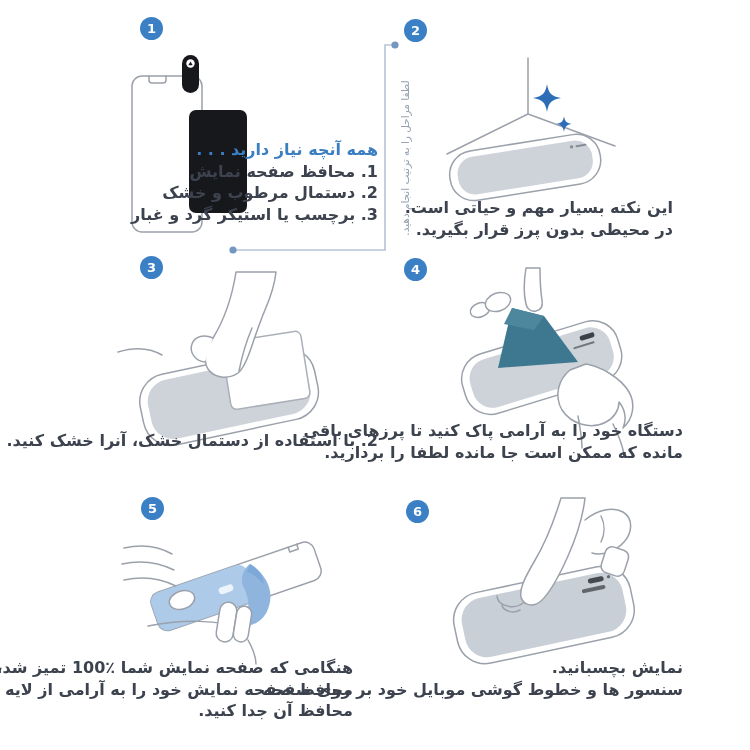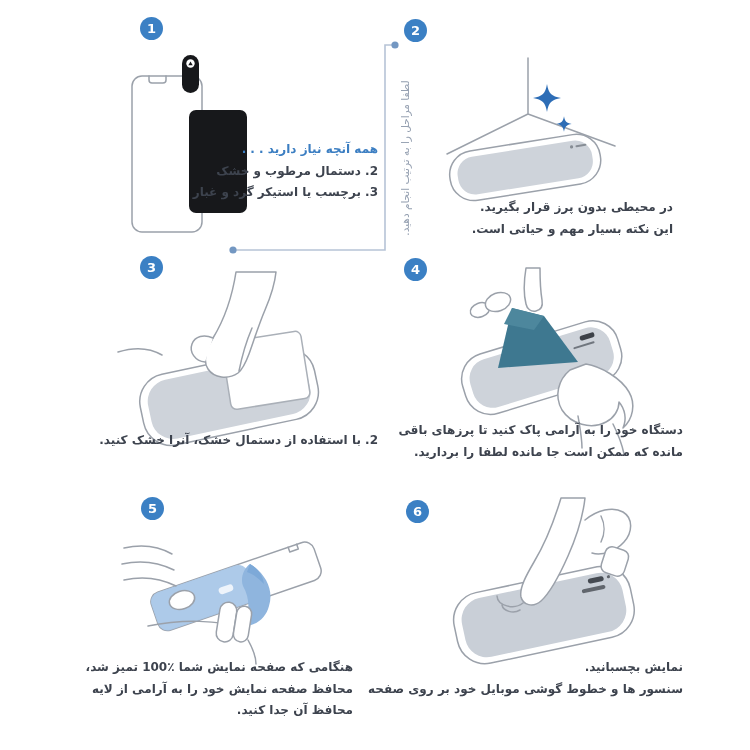--- a/index.html
+++ b/index.html
@@ -8,21 +8,21 @@
     font-family:"DejaVu Sans",sans-serif;
   }
   .badge{
     position:absolute;width:23px;height:23px;border-radius:50%;
     background:#3b80c4;color:#ffffff;font-size:13px;font-weight:bold;
     display:flex;align-items:center;justify-content:center;line-height:1;
     user-select:none;
   }
   .cap{
     position:absolute;direction:rtl;text-align:right;color:#3d434e;
-    font-size:12px;font-weight:bold;line-height:21.5px;white-space:nowrap;
+    font-size:16px;font-weight:bold;line-height:21.5px;white-space:nowrap;
   }
   .cap .cap-title{color:#3b7ec2;}
   .cap .cap-line{white-space:nowrap;}
   .vnote{
     position:absolute;left:321px;top:150px;width:172px;height:16px;
     transform:rotate(-90deg);transform-origin:center;
     direction:rtl;text-align:center;color:#95a0b1;font-size:10.5px;
     white-space:nowrap;letter-spacing:.2px;
   }
   svg{position:absolute;overflow:visible;}
@@ -146,29 +146,30 @@
       <path class="shape" d="M128,0 C122,20 113,44 101,64 C94,76 86,90 88,99 C90,107 100,110 108,103 C118,94 127,76 135,58 C143,40 150,18 152,0 Z"></path>
       <path class="shape" d="M152,22 C164,12 180,8 190,14 C200,20 200,34 191,44 C183,53 169,58 159,55"></path>
       <path class="ln" stroke-width="1.2" d="M168,18 C172,26 172,36 168,44"></path>
       <rect x="170" y="50" width="24" height="27" rx="7" transform="rotate(18 182 63)" class="shape"></rect>
     </g>
   </svg>
 
   <div class="cap" style="top:139px;right:372px;" dir="rtl">
     <div class="cap-title">همه آنچه نیاز دارید . . .</div>
     <div>
+        <div class="cap-line">1. محافظ صفحه نمایش</div>
         <div class="cap-line">2. دستمال مرطوب و خشک</div>
         <div class="cap-line">3. برچسب یا استیکر گرد و غبار</div>
       </div>
   </div>
 
   <div class="cap" style="top:197px;right:77px;" dir="rtl">
     <div>
+        <div class="cap-line">این نکته بسیار مهم و حیاتی است.</div>
         <div class="cap-line">در محیطی بدون پرز قرار بگیرید.</div>
-        <div class="cap-line">این نکته بسیار مهم و حیاتی است.</div>
       </div>
   </div>
 
   <div class="cap" style="top:430px;right:372px;" dir="rtl">
     <div>
         <div class="cap-line">2. با استفاده از دستمال خشک، آنرا خشک کنید.</div>
       </div>
   </div>
 
   <div class="cap" style="top:420px;right:67px;" dir="rtl">

